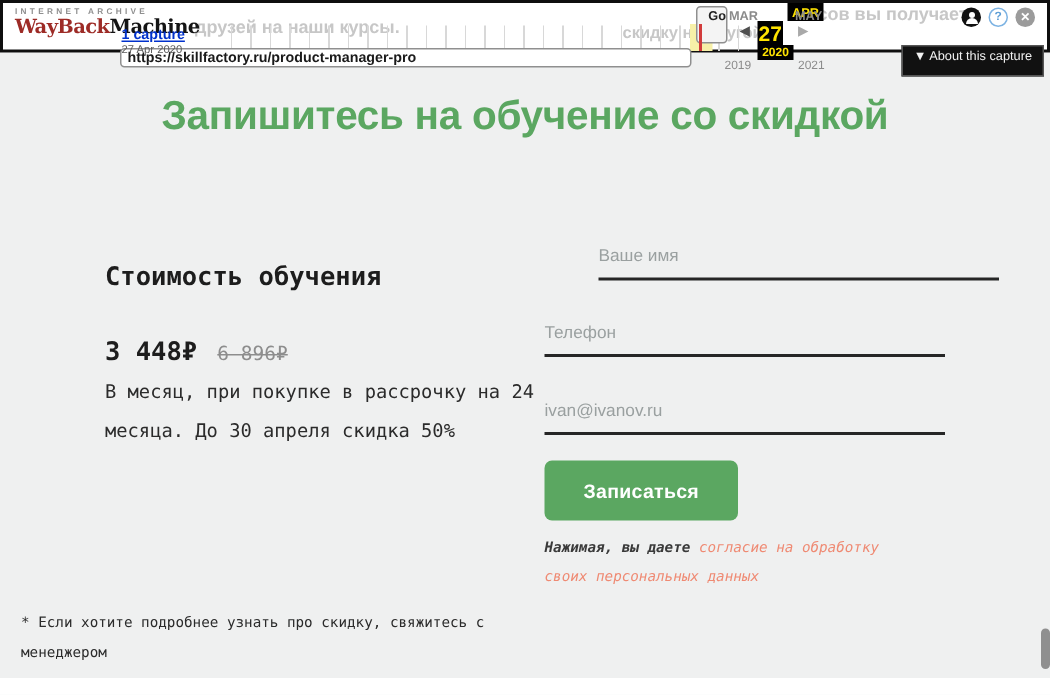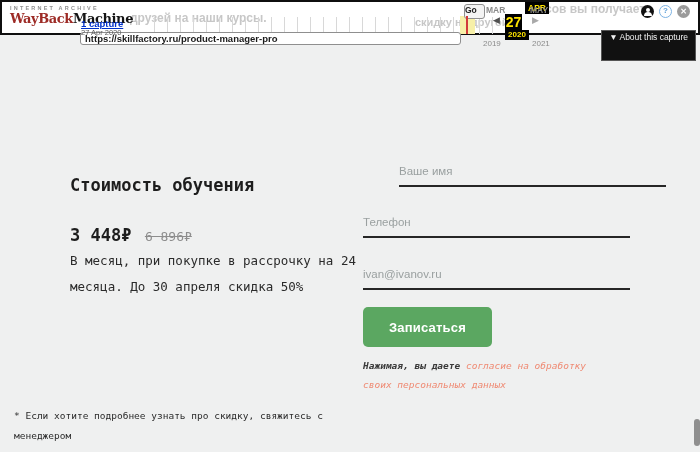--- a/index.html
+++ b/index.html
@@ -26,23 +26,23 @@
   .wb-logo-red { color: #9d2b26; }
   .wb-logo-black { color: #141414; }
 
   .wb-url {
     position: absolute; left: 78px; top: 2px; width: 381px; height: 13px; z-index: 3;
     border: 1px solid #8f8f8f; border-radius: 3px; background: #fff;
     font-family: "Liberation Sans", sans-serif; font-size: 9.5px; font-weight: bold; color: #1a1a1a;
     padding: 0 4px; outline: none; margin-top: 28px;
   }
   .wb-go {
-    position: absolute; left: 462px; top: 2px; width: 21px; height: 15px; z-index: 3;
+    position: absolute; left: 462px; top: 2px; width: 21px; height: 25px; z-index: 3;
     border: 1px solid #8f8f8f; border-radius: 3px; background: #f4f4f4;
-    font-size: 8.5px; font-weight: bold; color: #222; text-align: left; line-height: 11px; cursor: pointer;
+    font-size: 8.5px; font-weight: bold; color: #222; text-align: right; line-height: 11px; cursor: pointer;
   }
   .wb-captures { position: absolute; left: 79px; top: 16px; z-index: 3; font-size: 9.5px; font-weight: bold; color: #0031cc; text-decoration: underline; cursor: pointer; }
   .wb-capture-date { position: absolute; left: 79px; top: 26px; z-index: 3; font-size: 7.5px; color: #5c5c5c; }
 
   .wb-ticks {
     position: absolute; left: 140px; top: 15px; width: 358px; height: 17px; z-index: 2;
     background: repeating-linear-gradient(to right, transparent 0px, transparent 12px, #d8d8d8 12px, #d8d8d8 13px);
   }
   .wb-tl-highlight { position: absolute; left: 458px; top: 14px; width: 15px; height: 18px; background: #f7f0a8; z-index: 2; }
   .wb-tl-capline { position: absolute; left: 464px; top: 14px; width: 2px; height: 18px; background: #d23b3b; z-index: 3; }
@@ -66,21 +66,21 @@
   .wb-icon { width: 13px; height: 13px; border-radius: 50%; text-align: center; cursor: pointer; }
   .wb-icon-profile { background: #111; position: relative; }
   .wb-icon-profile .head { position: absolute; left: 4.5px; top: 2.5px; width: 4px; height: 4px; border-radius: 50%; background: #fff; }
   .wb-icon-profile .body { position: absolute; left: 2.5px; top: 7px; width: 8px; height: 4px; border-radius: 4px 4px 0 0; background: #fff; }
   .wb-icon-help { border: 1.5px solid #7db3e3; color: #5f9fd6; font-size: 8px; font-weight: bold; line-height: 10px; background: #fff; }
   .wb-icon-close { background: #9b9b9b; color: #fff; font-size: 8px; font-weight: bold; line-height: 13px; }
 
   .wb-about {
     position: absolute; right: 2px; top: 28px; z-index: 5;
     background: #111; color: #f2f2f2; font-size: 8.5px;
-    padding: 1px 7px 18px 7px; border: 1px solid #555; cursor: pointer; white-space: nowrap;
+    padding: 1px 7px 8px 7px; border: 1px solid #555; cursor: pointer; white-space: nowrap;
   }
 
   
   .page-area { position: absolute; left: 0; top: 35px; width: 700px; height: 417px; background: #eff0f0; z-index: 5; }
 
   .page-heading {
     position: absolute; left: 0; top: 27px; width: 700px; text-align: center;
     font-size: 27px; font-weight: bold; color: #5ba761; letter-spacing: -0.2px;
   }
 
@@ -164,20 +164,21 @@
       </div>
       <div class="wb-icon wb-icon-help">?</div>
       <div class="wb-icon wb-icon-close">✕</div>
     </div>
 
     <div class="wb-about">▼ About this capture</div>
   </div>
 
   <div class="page-area">
 
+    <div class="page-heading">Запишитесь на обучение со скидкой</div>
 
     <div class="pricing-title mono">Стоимость обучения</div>
 
     <div class="price-row">
       <span class="price-current mono">3 448₽</span>
       <span class="price-old mono">6 896₽</span>
     </div>
 
     <div class="price-desc mono">В месяц, при покупке в рассрочку на 24 месяца. До 30 апреля скидка 50%</div>
 

